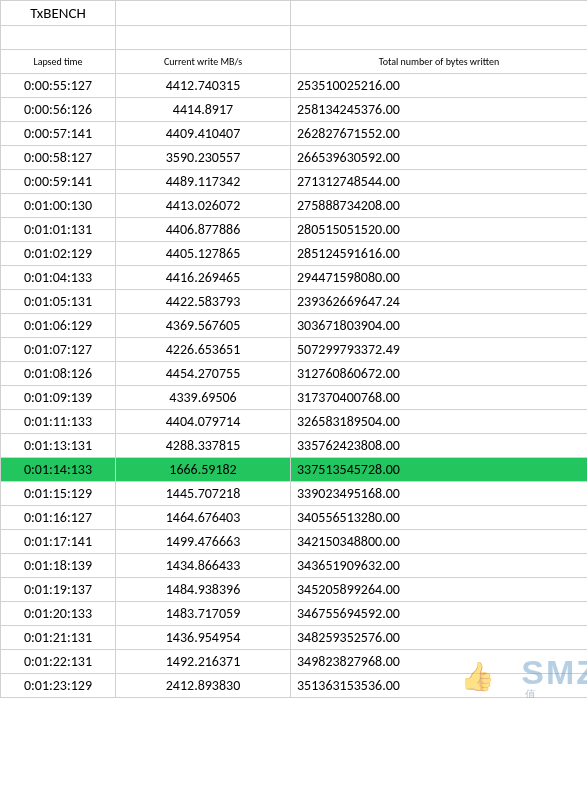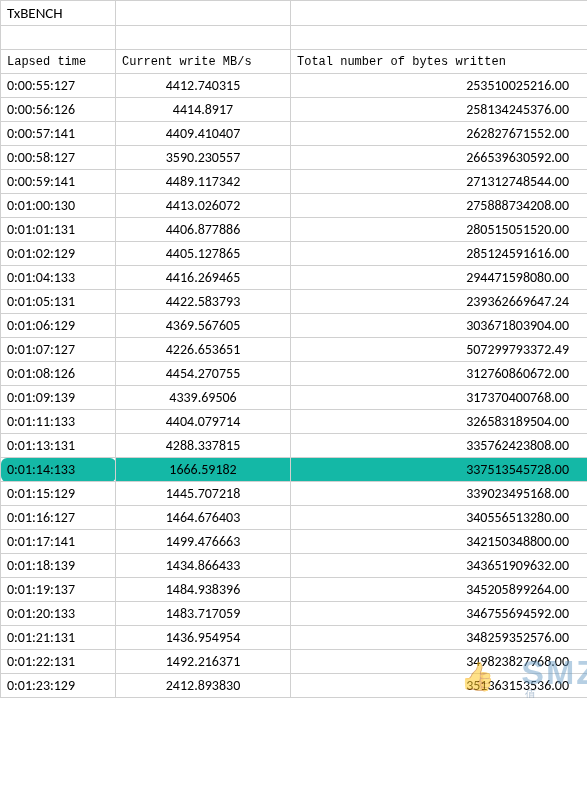--- a/index.html
+++ b/index.html
@@ -21,25 +21,25 @@
     border: 1px solid #d0d0d0;
     padding: 3px 6px;
     height: 24px;
     overflow: hidden;
     white-space: nowrap;
   }
   col.c1 { width: 115px; }
   col.c2 { width: 175px; }
   col.c3 { width: 297px; }
   .title-cell { font-size: 15px; }
-  .hdr { font-size: 12px; font-family: Liberation Mono, monospace; }
+  .hdr { font-size: 10px; }
   .num { text-align: center; }
-  .num-bytes { text-align: right; padding-right: 18px; }
-  .left { text-align: left; border-radius: 6px; }
-  tr.hl td { background: #14b8a6; }
+  .num-bytes { padding-right: 18px; }
+  .left { text-align: center; }
+  tr.hl td { background: #22c55e; }
   .watermark {
     position: absolute;
     right: 0;
     bottom: 0;
     width: 140px;
     height: 50px;
     pointer-events: none;
     overflow: hidden;
   }
   .wm-text {

